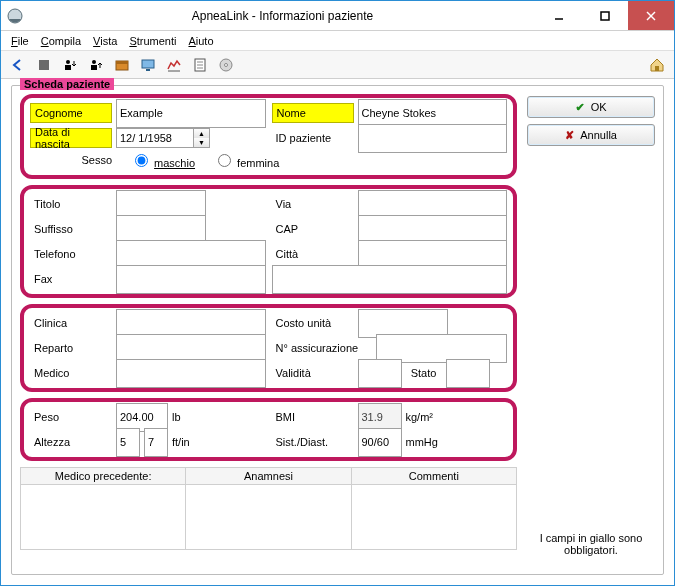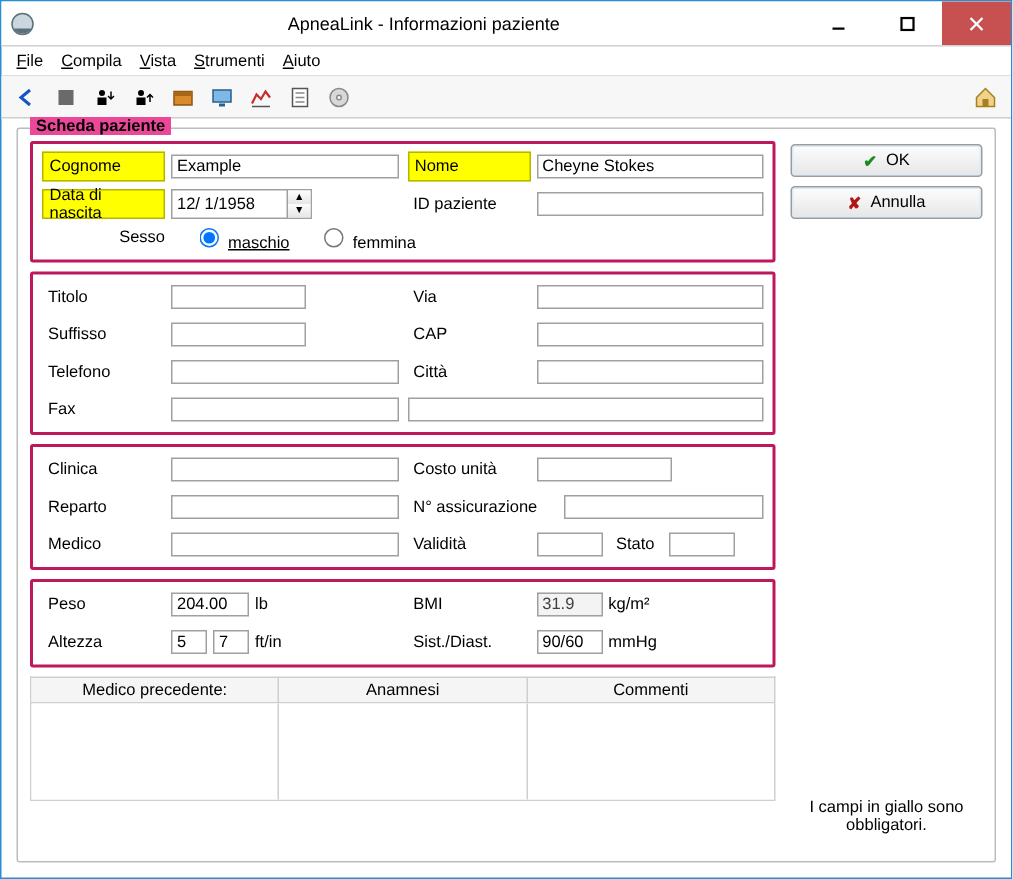--- a/index.html
+++ b/index.html
@@ -21,28 +21,28 @@
   .content { flex: 1; padding: 6px 10px 10px 10px; }
   .fieldset { border: 1px solid #bcbcbc; border-radius: 2px; padding: 8px 8px 10px 8px; height: 100%; position: relative; }
   .legend { position: absolute; top: -8px; left: 8px; background: #ec4899; padding: 0 4px; font-weight: bold; }
   .body-row { display: flex; gap: 10px; height: 100%; }
   .main-col { flex: 1; display: flex; flex-direction: column; gap: 6px; }
   .side-col { width: 128px; display: flex; flex-direction: column; gap: 6px; padding-top: 2px; }
   .btn { height: 22px; border: 1px solid #9c9c9c; border-radius: 3px; background: linear-gradient(#fdfdfd,#e6e6e6); display: flex; align-items: center; justify-content: center; gap: 6px; cursor: default; box-shadow: 0 0 0 1px #d7ecfb inset; }
   .btn.ok::before { content: "✔"; color: #1a8a1a; font-weight: bold; }
   .btn.cancel::before { content: "✘"; color: #b01515; font-weight: bold; }
   .note { margin-top: auto; text-align: center; font-size: 11px; color: #000; padding-bottom: 8px;}
-  .group { border: 2px solid #be185d; border-radius: 2px; padding: 4px 6px; }
+  .group { border: 4px solid #be185d; border-radius: 12px; padding: 4px 6px; }
   .two-col { display: flex; gap: 6px; }
   .col { flex: 1; display: flex; flex-direction: column; gap: 3px; }
   .row { display: flex; align-items: center; gap: 4px; height: 22px; }
   .lbl { width: 82px; height: 20px; display: flex; align-items: center; padding: 0 4px; }
   .lbl.req { background: #ffff00; border: 1px solid #b5b500; }
   .inpwrap { flex: 1; display: flex; align-items: center; gap: 4px; }
-  input.txt { height: 16px; border: 1px solid #a0a0a0; padding: 0 3px; background: #fff; width: 100%; }
+  input.txt { height: 29px; border: 1px solid #a0a0a0; padding: 0 3px; background: #fff; width: 100%; }
   input.txt.ro { background: #f3f3f3; color: #404040; }
   .unit { color: #000; }
   .radio-row { display: flex; align-items: center; gap: 18px; padding: 2px 4px 2px 14px; height: 22px;}
   .radio-row .seslbl { width: 68px; text-align: right; }
   .date-spin { display: flex; align-items: center; }
   .date-spin input { width: 78px; height: 20px; border: 1px solid #a0a0a0; padding: 0 3px; }
   .date-spin .spin { width: 16px; height: 20px; border: 1px solid #a0a0a0; border-left: none; display: flex; flex-direction: column; }
   .date-spin .spin div { flex: 1; display: flex; align-items: center; justify-content: center; font-size: 7px; background: linear-gradient(#fdfdfd,#e6e6e6); }
   .tablehdr { display: flex; border: 1px solid #cfcfcf; border-bottom: none; }
   .tablehdr div { flex: 1; text-align: center; padding: 2px 0; border-right: 1px solid #cfcfcf; background: #f5f5f5; }

